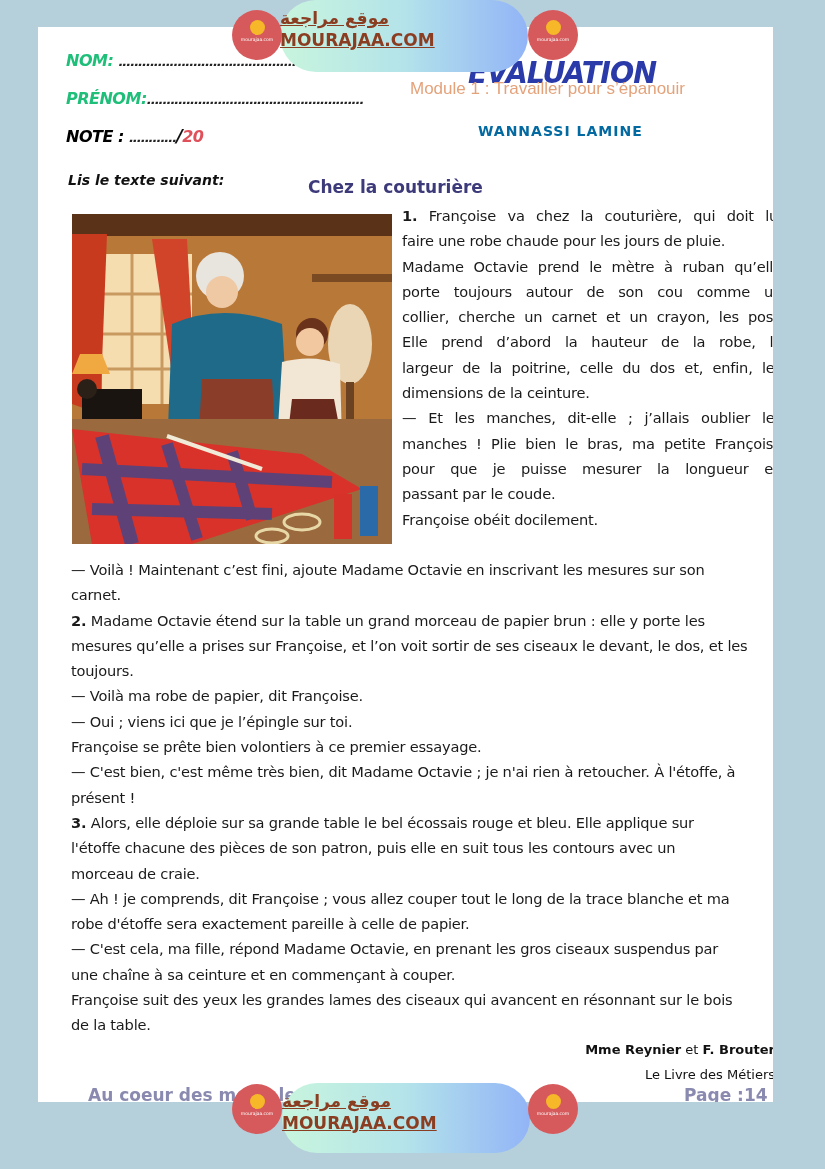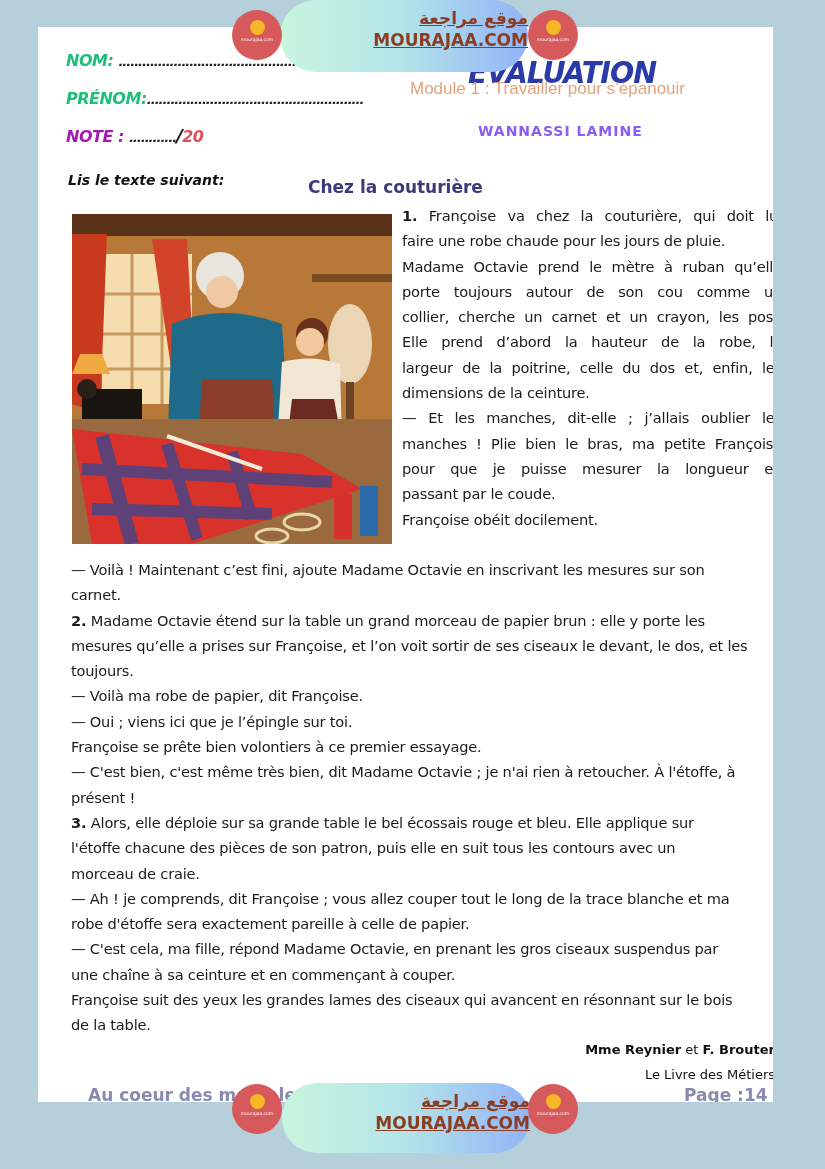--- a/index.html
+++ b/index.html
@@ -20,21 +20,21 @@
   .field {
     position: absolute;
     font-family: "DejaVu Sans", sans-serif;
     font-weight: bold;
     font-style: italic;
     font-size: 16px;
     letter-spacing: -0.5px;
     white-space: nowrap;
   }
   .field .lbl { color: #1fbf7a; }
-  .field.note .lbl { color: #a21caf; }
+  .field.note .lbl { color: #000000; }
   .field .dots { color: #222; font-size: 13px; letter-spacing: -1px; }
   .field .of { color: #e0505a; }
   .field .slash { color: #111; font-size: 18px; }
 
   .eval-title {
     position: absolute;
     left: 430px; top: 28px;
     font-family: "DejaVu Sans", sans-serif;
     font-weight: bold; font-style: italic;
     font-size: 30px;
@@ -51,21 +51,21 @@
     color: #e4a27a;
     white-space: nowrap;
   }
   .author {
     position: absolute;
     left: 440px; top: 96px;
     font-family: "DejaVu Sans", sans-serif;
     font-weight: bold;
     font-size: 14px;
     letter-spacing: 1px;
-    color: #8b5cf6;
+    color: #0369a1;
   }
   .instruction {
     position: absolute;
     left: 30px; top: 145px;
     font-family: "DejaVu Sans", sans-serif;
     font-weight: bold; font-style: italic;
     font-size: 14px;
     color: #111;
   }
   .story-title {
@@ -121,21 +121,21 @@
     font-weight: bold;
     font-size: 17px;
     color: #8a8ab0;
   }
   
   .banner {
     position: absolute;
     width: 248px; height: 72px;
     border-radius: 36px;
     background: linear-gradient(90deg, #c8f5dd 0%, #b4e3ea 50%, #92b4f7 100%);
-    text-align: right;
+    text-align: left;
     z-index: 5;
   }
   .banner .ar {
     display: block;
     font-family: "DejaVu Sans", sans-serif;
     font-weight: bold;
     font-size: 17px;
     color: #8b3d21;
     text-decoration: underline;
     padding-top: 8px;

